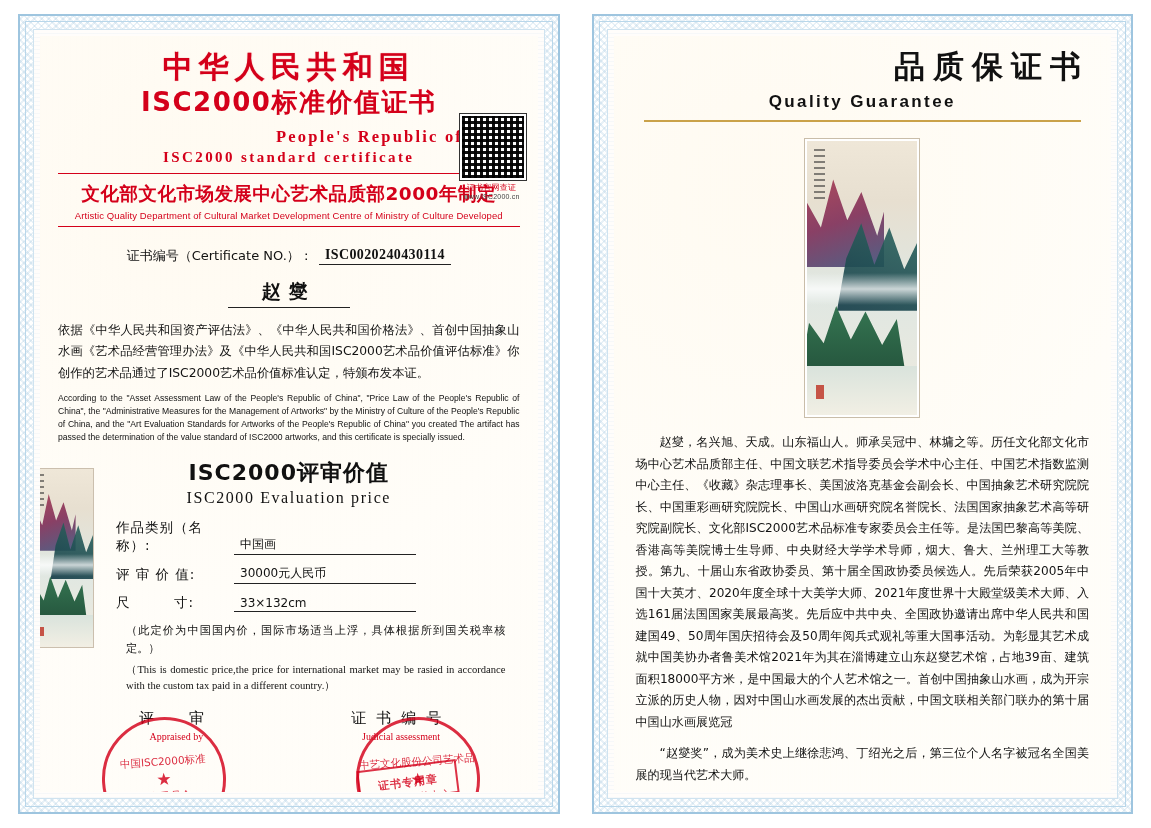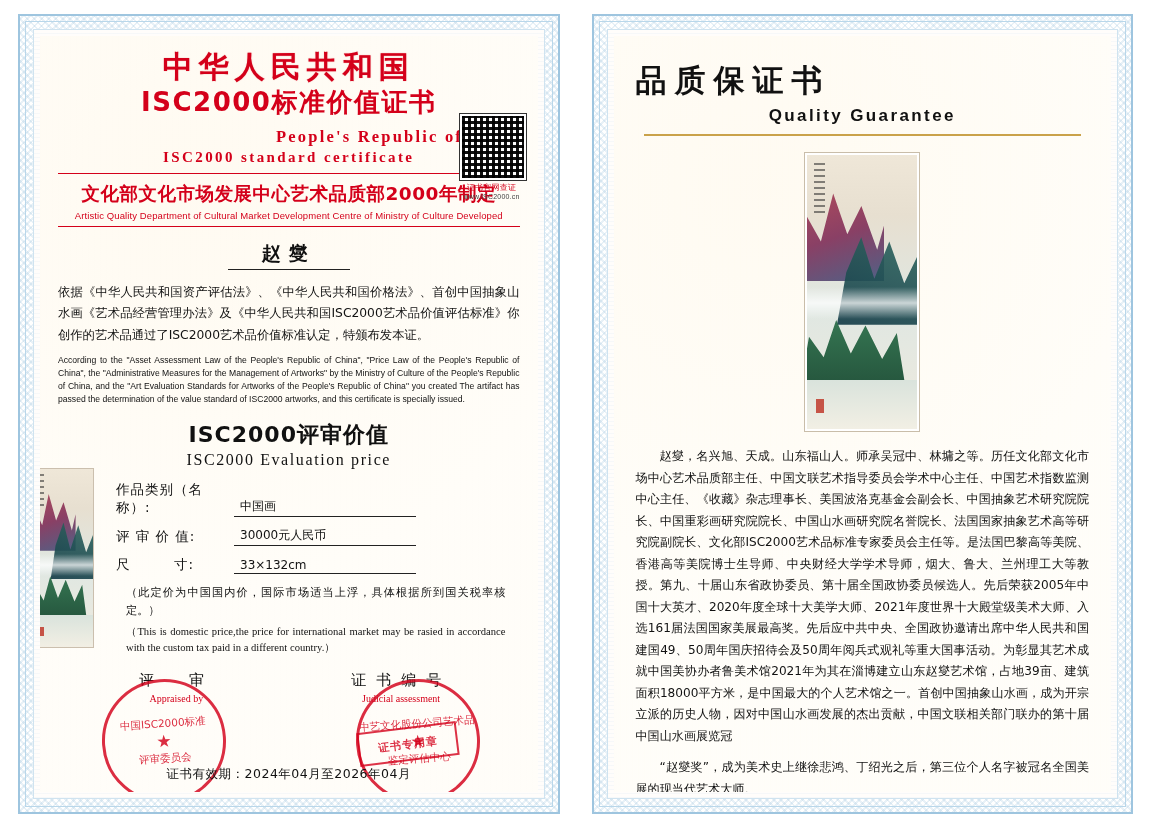--- a/index.html
+++ b/index.html
@@ -193,22 +193,22 @@
     background:linear-gradient(180deg,#d9e3dc,#f2efe4);}
   .art .mist{position:absolute;left:0;right:0;top:48%;height:12%;
     background:linear-gradient(180deg,rgba(255,255,255,0),rgba(255,255,255,.75),rgba(255,255,255,0));}
   .art .seal{position:absolute;left:8%;bottom:6%;width:7%;height:5%;background:#c0392b;opacity:.85;}
   .art .inscr{position:absolute;left:6%;top:3%;width:10%;height:18%;
     background:repeating-linear-gradient(180deg,rgba(40,40,40,.55) 0 2px,rgba(255,255,255,0) 2px 6px);}
 
   
   .r-pad{position:absolute;inset:0;padding:10px 22px;box-sizing:border-box;}
   .r-title{
-    text-align:left;font-size:31px;font-weight:bold;color:#111;letter-spacing:8px;
-    margin-top:14px;font-family:"DejaVu Sans","Liberation Sans",sans-serif;
+    text-align:right;font-size:31px;font-weight:bold;color:#111;letter-spacing:8px;
+    font-family:"DejaVu Sans","Liberation Sans",sans-serif;
   }
   .r-title-en{
     text-align:center;font-size:17px;font-weight:bold;color:#111;letter-spacing:2.4px;
     margin-top:4px;font-family:Liberation Sans, sans-serif;
   }
   .r-rule{height:2px;background:#caa24a;margin:8px 8px 0 8px;}
   .art-frame{
     margin:16px auto 0 auto;width:116px;height:280px;border:1px solid #c9bda9;
     background:#fff;padding:2px;box-sizing:border-box;
   }
@@ -238,20 +238,24 @@
         <div class="dept-cn">文化部文化市场发展中心艺术品质部2000年制定</div>
         <div class="dept-en">Artistic Quality Department of Cultural Market Development Centre of Ministry of Culture Developed</div>
         <div class="rule-red2"></div>
 
         <div class="qr">
           <div class="qr-img"></div>
           <div class="qr-cap">证书官网查证</div>
           <div class="qr-url">www.ISC2000.cn</div>
         </div>
 
+        <div class="certno-row">
+          <span class="certno-label">证书编号（Certificate NO.）：</span>
+          <span class="certno-val">ISC0020240430114</span>
+        </div>
 
         <div class="name-row">
           <span class="name-val">赵燮</span>
         </div>
 
         <div class="body-cn">依据《中华人民共和国资产评估法》、《中华人民共和国价格法》、首创中国抽象山水画《艺术品经营管理办法》及《中华人民共和国ISC2000艺术品价值评估标准》你创作的艺术品通过了ISC2000艺术品价值标准认定，特颁布发本证。</div>
         <div class="body-en">According to the "Asset Assessment Law of the People's Republic of China", "Price Law of the People's Republic of China", the "Administrative Measures for the Management of Artworks" by the Ministry of Culture of the People's Republic of China, and the "Art Evaluation Standards for Artworks of the People's Republic of China" you created The artifact has passed the determination of the value standard of ISC2000 artworks, and this certificate is specially issued.</div>
 
         <div class="eval-title">ISC2000评审价值</div>
         <div class="eval-title-en">ISC2000  Evaluation  price</div>

